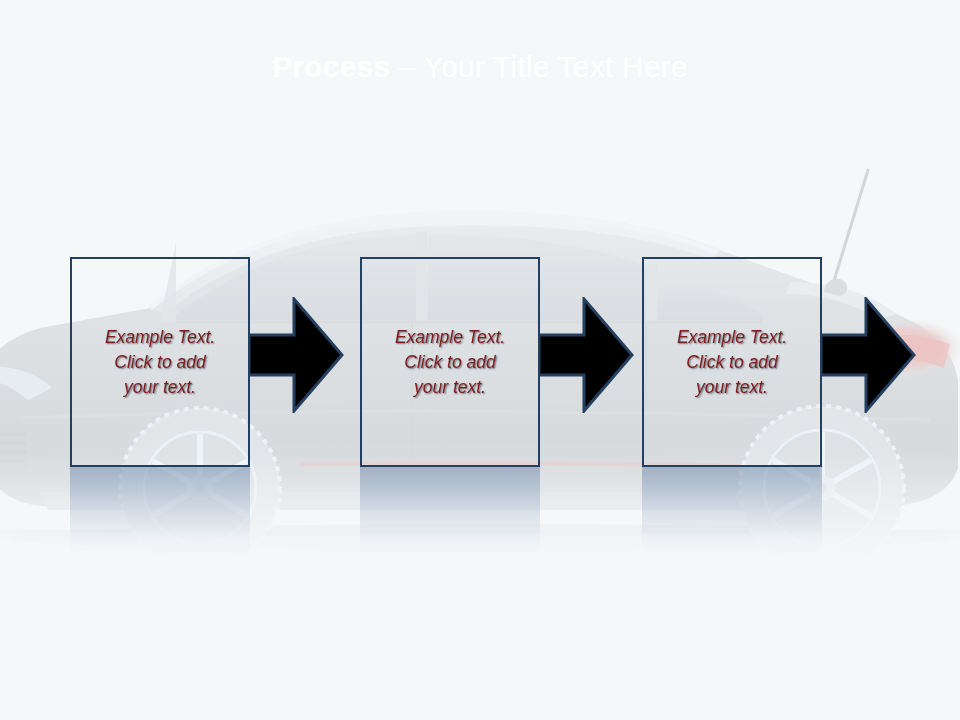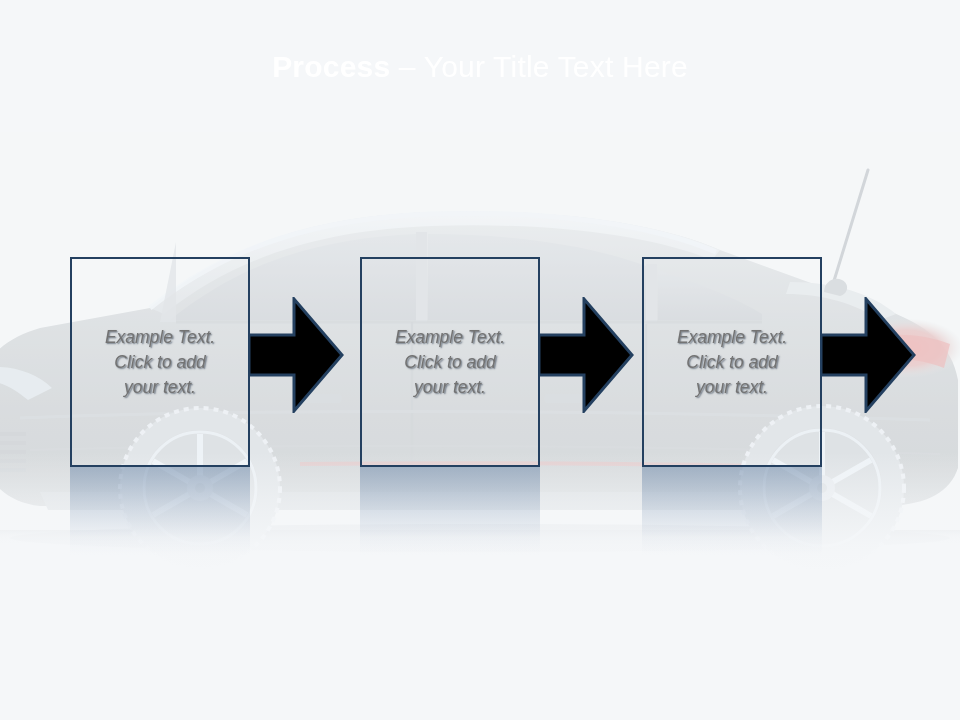--- a/index.html
+++ b/index.html
@@ -44,21 +44,21 @@
   #shapes{position:absolute;left:0;top:0;width:960px;height:720px;}
   .proc-box{
     position:absolute;
     background:#3f6punk;
     background-color:#3f6punk;
     border:2px solid #244060;
     box-sizing:border-box;
     display:flex;align-items:center;justify-content:center;
   }
   .box-text{
-    color:#737373;font-style:italic;font-size:17.5px;line-height:25px;
+    color:#7f1d1d;font-style:italic;font-size:17.5px;line-height:25px;
     text-align:center;padding:0 10px;
     text-shadow:1.2px 1.2px 1.6px rgba(20,35,55,.55);
     white-space:pre-line;
   }
   .arrow-wrap{position:absolute;}
   .arrow-wrap svg{display:block;}
 
   
   .refl{
     position:absolute;width:180px;height:88px;

